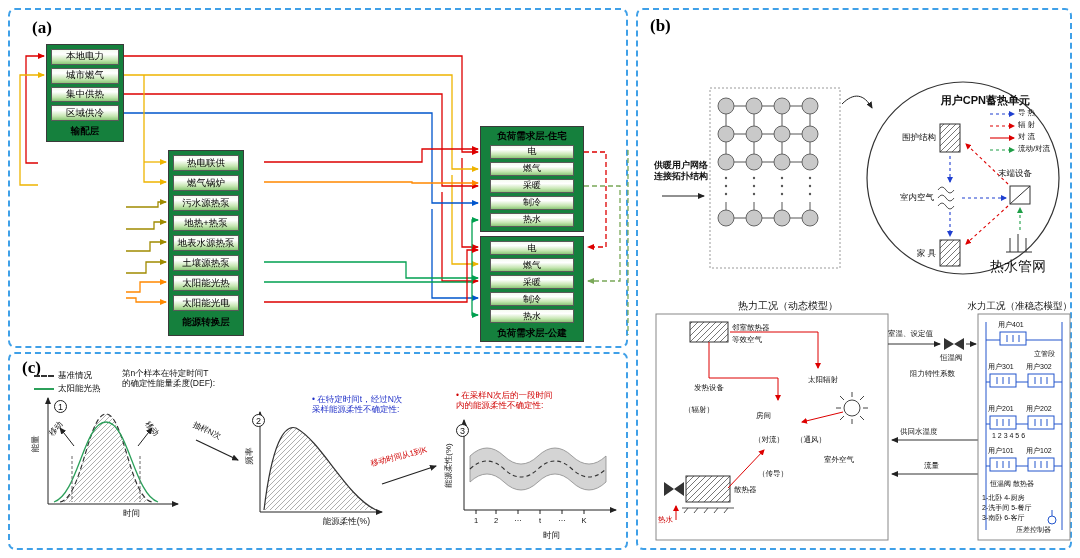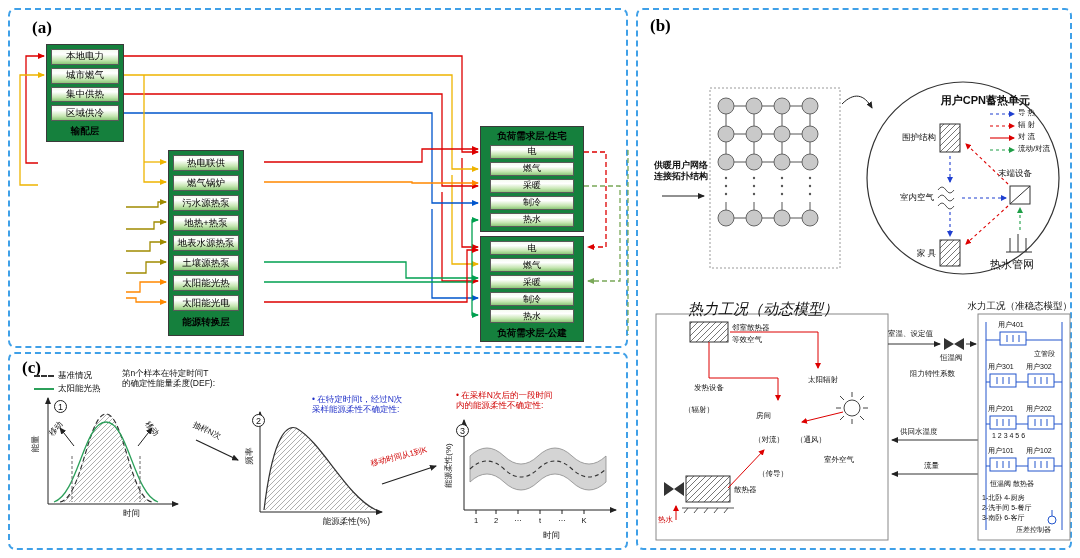--- a/index.html
+++ b/index.html
@@ -281,23 +281,23 @@
 
     <div class="lbl" style="left:380px;top:99px;font-size:7.5px;">导  热</div>
     <div class="lbl" style="left:380px;top:111px;font-size:7.5px;">辐  射</div>
     <div class="lbl" style="left:380px;top:123px;font-size:7.5px;">对  流</div>
     <div class="lbl" style="left:380px;top:135px;font-size:7.5px;">流动/对流</div>
 
     <div class="lbl" style="left:236px;top:122px;width:62px;text-align:right;font-size:8.5px;">围护结构</div>
     <div class="lbl" style="left:234px;top:182px;width:62px;text-align:right;font-size:8.5px;">室内空气</div>
     <div class="lbl" style="left:240px;top:238px;width:58px;text-align:right;font-size:8.5px;">家  具</div>
     <div class="lbl" style="left:360px;top:158px;width:60px;font-size:8.5px;">末端设备</div>
-    <div class="lbl" style="left:352px;top:248px;width:60px;font-size:11px;">热水管网</div>
-
-    <div class="lbl ctr" style="left:40px;top:290px;width:160px;font-size:15px;font-style:italic;">热力工况（动态模型）</div>
+    <div class="lbl" style="left:352px;top:248px;width:60px;font-size:14px;">热水管网</div>
+
+    <div class="lbl ctr" style="left:40px;top:290px;width:160px;font-size:10px;">热力工况（动态模型）</div>
     <div class="lbl ctr" style="left:294px;top:290px;width:140px;font-size:9.5px;">水力工况（准稳态模型）</div>
 
     <div class="lbl" style="left:94px;top:314px;font-size:7.5px;">邻室散热器</div>
     <div class="lbl" style="left:94px;top:326px;font-size:7.5px;">等效空气</div>
     <div class="lbl" style="left:170px;top:366px;font-size:7.5px;">太阳辐射</div>
     <div class="lbl" style="left:56px;top:374px;font-size:7.5px;">发热设备</div>
     <div class="lbl" style="left:118px;top:402px;font-size:7.5px;">房间</div>
     <div class="lbl" style="left:46px;top:396px;font-size:7.5px;">（辐射）</div>
     <div class="lbl" style="left:116px;top:426px;font-size:7.5px;">（对流）</div>
     <div class="lbl" style="left:158px;top:426px;font-size:7.5px;">（通风）</div>

